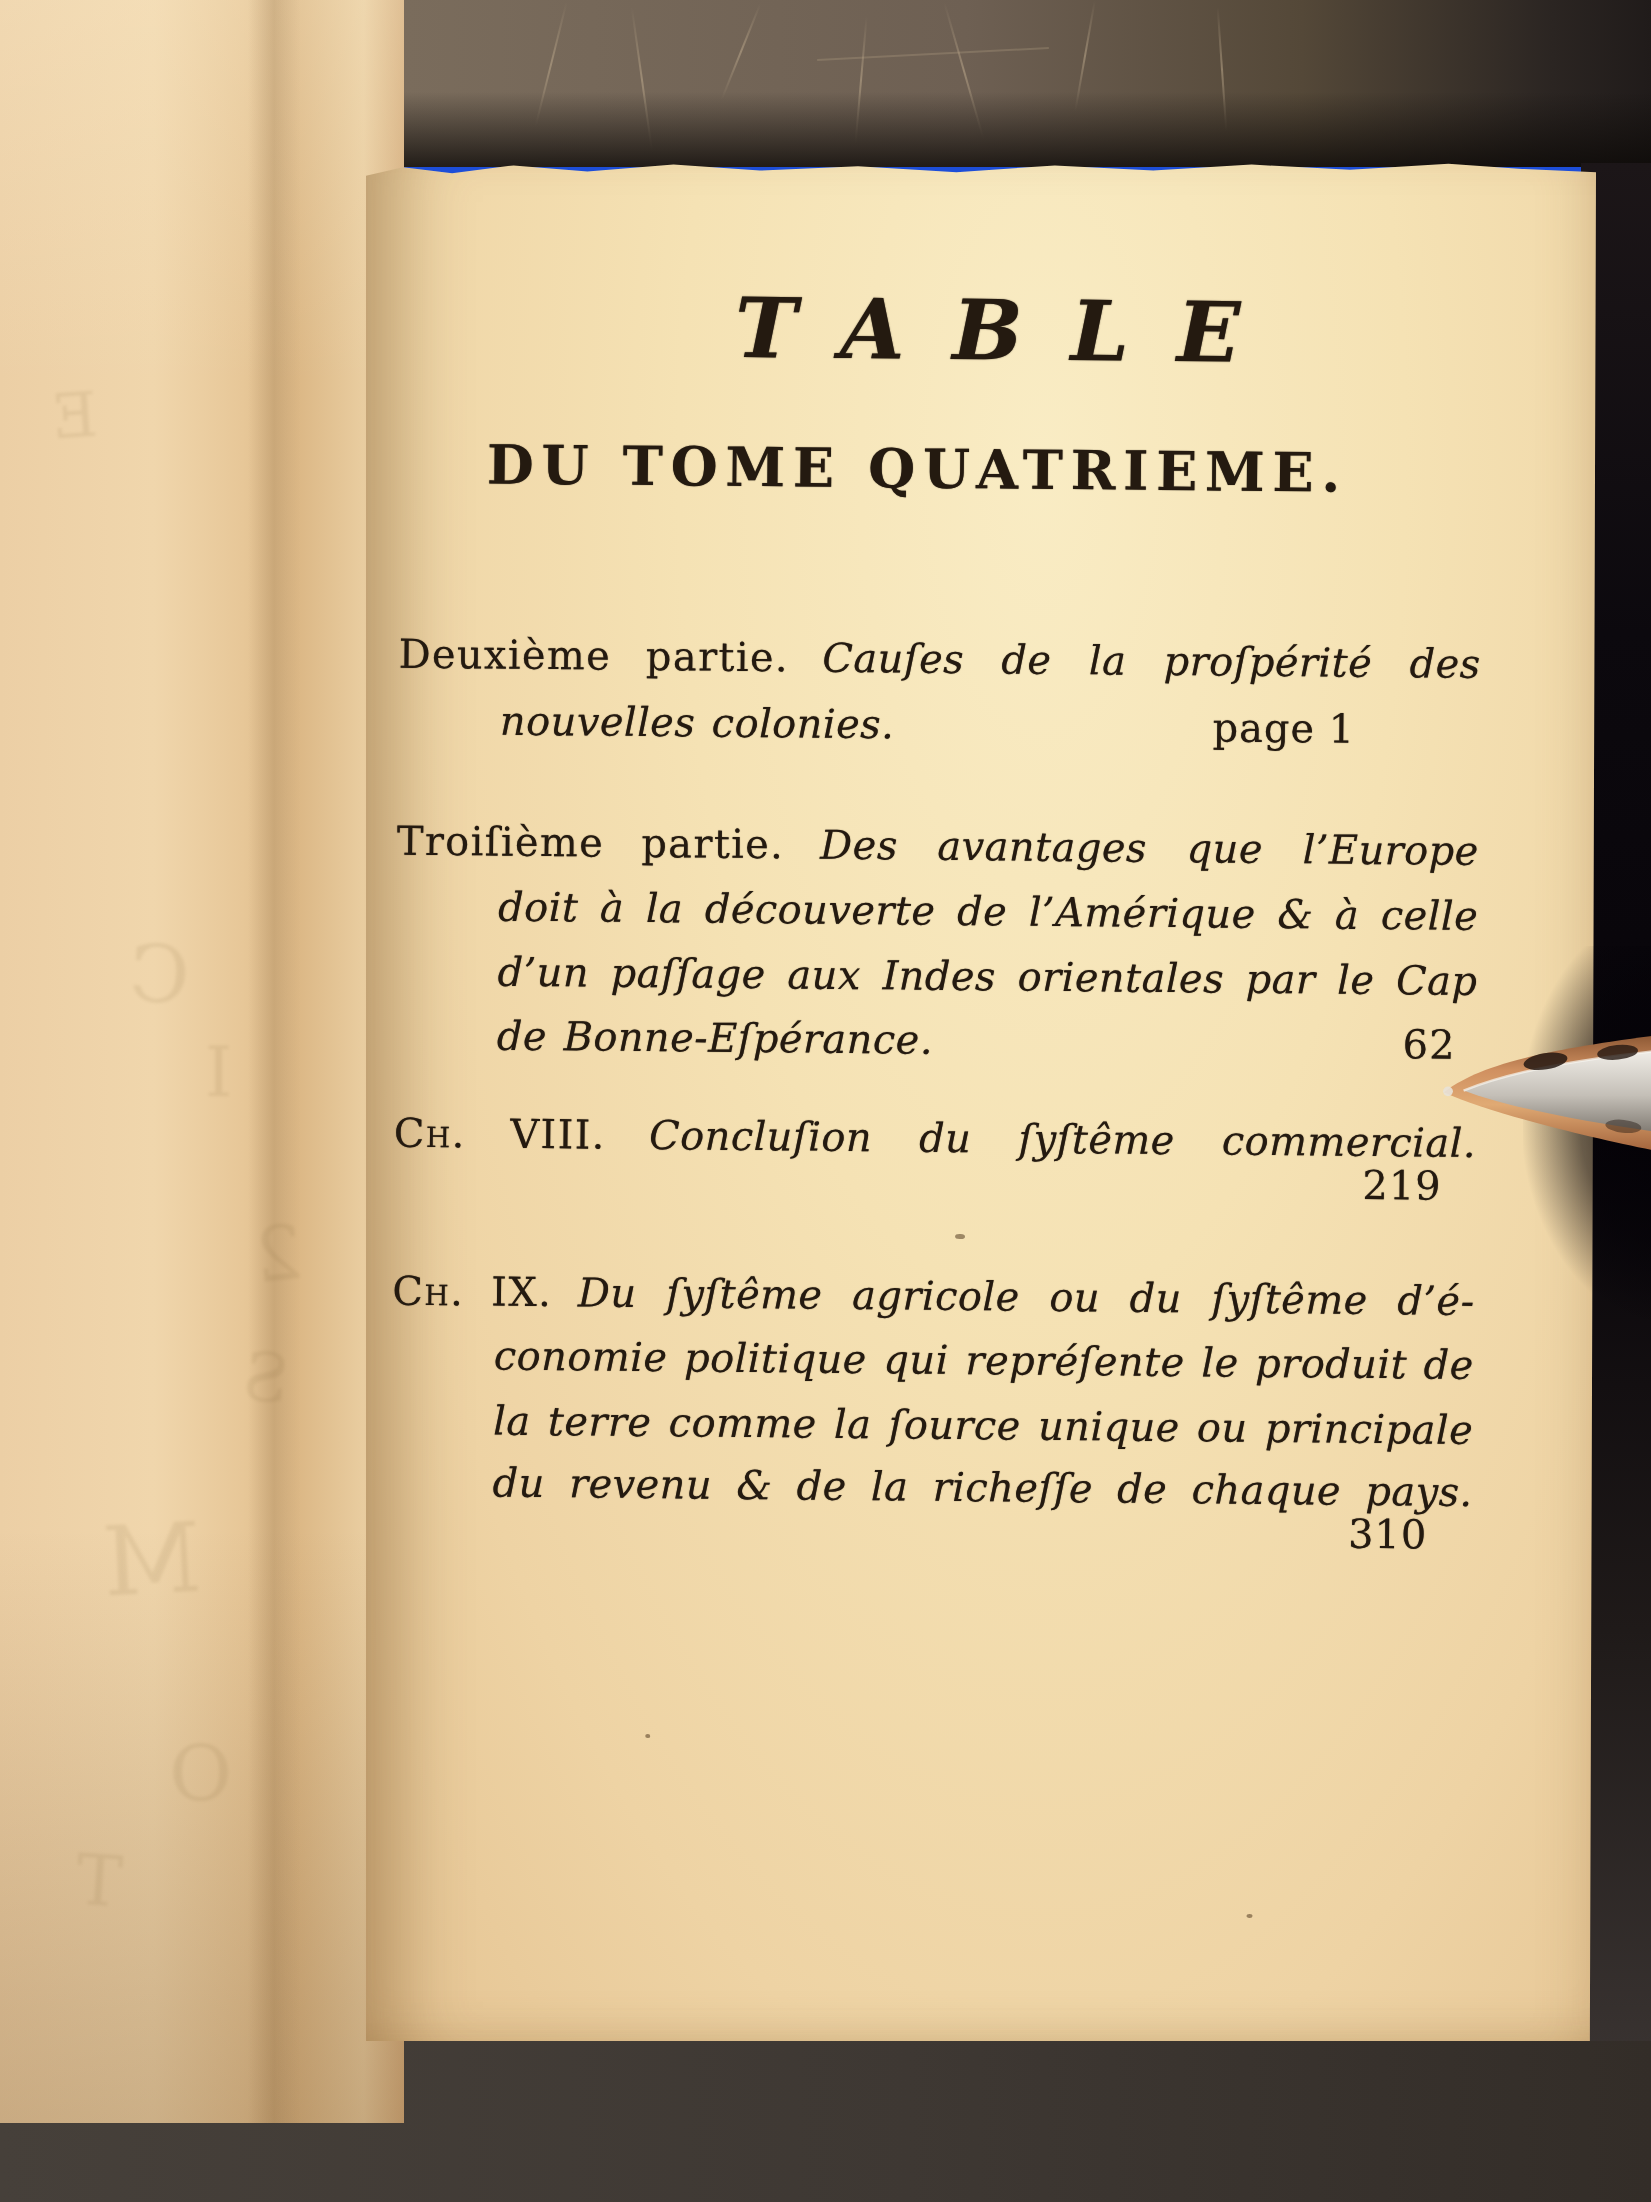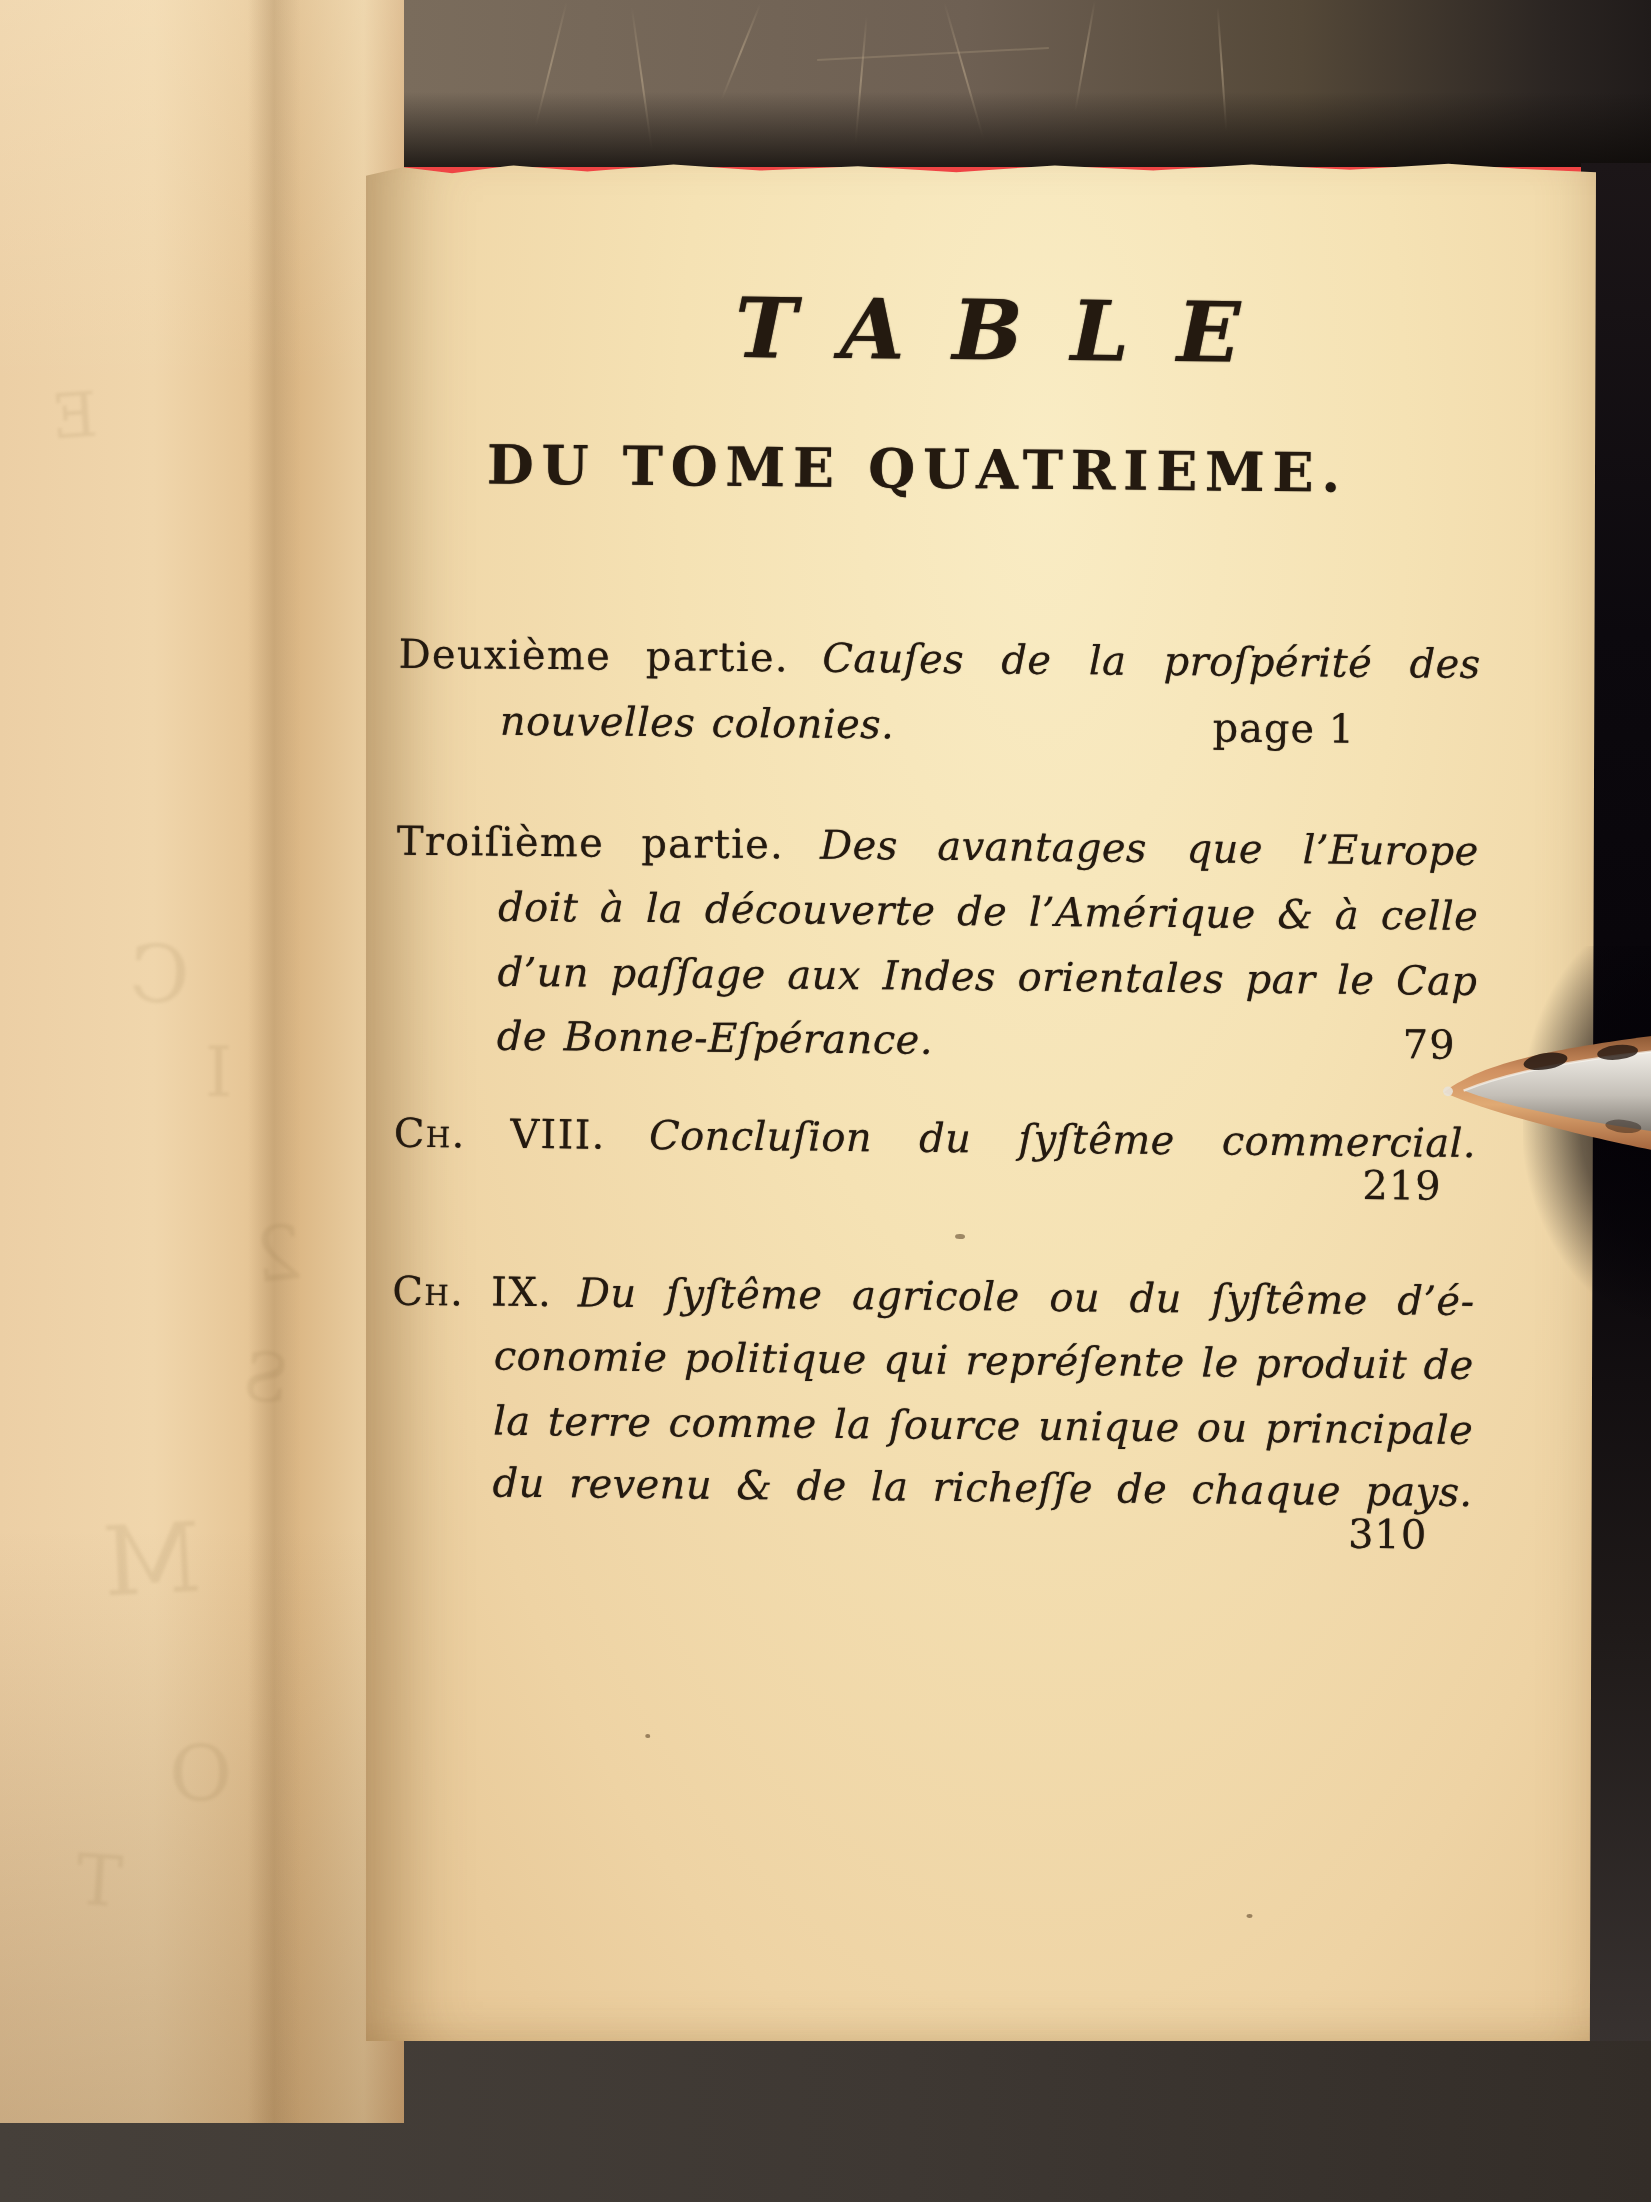--- a/index.html
+++ b/index.html
@@ -1,17 +1,17 @@
 <!DOCTYPE html>
 <html style="font-size:13.8px"><head>
 <meta charset="utf-8">
 <style>
   html,body{margin:0;padding:0;}
   body{width:1652px;height:2203px;overflow:hidden;background:#3e3833;font-family:"DejaVu Serif",serif;}
-  .scene{position:relative;width:1652px;height:2203px;background:#ef4444;overflow:hidden;}
+  .scene{position:relative;width:1652px;height:2203px;background:#1d4ed8;overflow:hidden;}
 
   
   .top-band{position:absolute;left:404px;top:0;width:1248px;height:167px;
     background:linear-gradient(90deg,#7a6c5c,#6e6053 45%,#544838 72%,#2b2522 92%,#201b1a 100%);}
   .top-band::after{content:"";position:absolute;inset:0;
     background:linear-gradient(180deg,rgba(20,15,12,0) 55%,rgba(12,9,7,.8) 100%);}
   .right-band{position:absolute;left:1581px;top:163px;width:71px;height:1880px;
     background:linear-gradient(180deg,#1c1618 0%,#0c090e 25%,#070409 52%,#1f1a19 78%,#383230 100%);}
   .bottom-band{position:absolute;left:0;top:2041px;width:1652px;height:162px;
     background:linear-gradient(90deg,#46403a,#3e3833 55%,#332d28 100%);}
@@ -119,21 +119,21 @@
         <div class="line split t2">
             <span class="it ind">nouvelles colonies.</span>
             <span class="ref mr-p1">page 1</span>
           </div>
 
         <div class="line just t3"><span class="label">Troiſième partie.</span> <span class="it">Des avantages que l’Europe</span></div>
         <div class="line just ind t4"><span class="it">doit à la découverte de l’Amérique &amp; à celle</span></div>
         <div class="line just ind t5"><span class="it">d’un paſſage aux Indes orientales par le Cap</span></div>
         <div class="line split t6">
             <span class="it ind">de Bonne-Eſpérance.</span>
-            <span class="ref mr-62">79</span>
+            <span class="ref mr-62">62</span>
           </div>
 
         <div class="line just t7"><span class="label sc">Ch. VIII.</span> <span class="it">Concluſion du ſyſtême commercial.</span></div>
         <div class="line rline pr-183 t8"><span class="ref">219</span></div>
 
         <div class="line just t9"><span class="label sc">Ch. IX.</span> <span class="it">Du ſyſtême agricole ou du ſyſtême d’é-</span></div>
         <div class="line just ind t10"><span class="it">conomie politique qui repréſente le produit de</span></div>
         <div class="line just ind t11"><span class="it">la terre comme la ſource unique ou principale</span></div>
         <div class="line just ind t12"><span class="it">du revenu &amp; de la richeſſe de chaque pays.</span></div>
         <div class="line rline pr-230 t13"><span class="ref">310</span></div>

